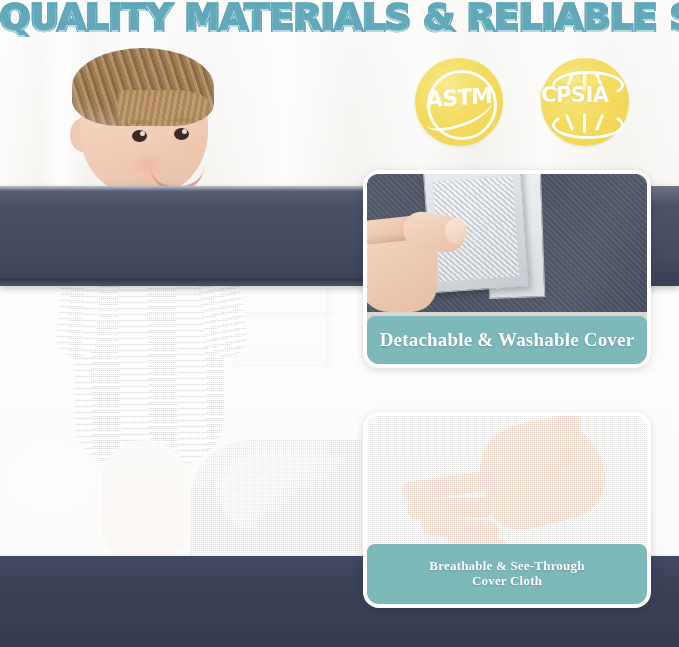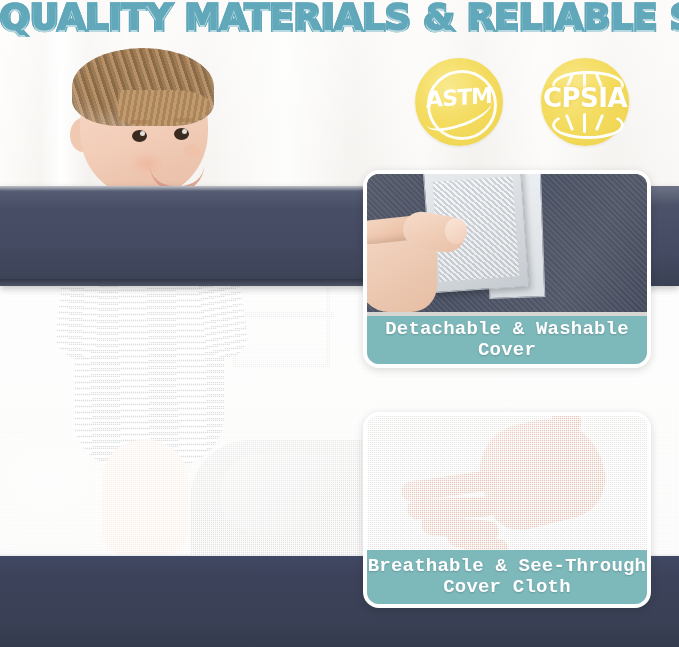--- a/index.html
+++ b/index.html
@@ -227,46 +227,47 @@
   .globe{position:absolute;left:11px;top:13px;width:66px;height:62px;}
   .globe-arc{
     position:absolute;left:0;width:66px;height:22px;
     border:3px solid #fff;border-radius:50%;
     border-bottom-color:transparent;
   }
   .globe-arc.top{top:0;}
   .globe-arc.bot{top:40px;transform:rotate(180deg);}
   .globe-rib{position:absolute;width:3px;background:#fff;border-radius:2px;}
   .cpsia-text{
-    position:absolute;left:0;top:25px;width:88px;text-align:center;
+    position:absolute;left:0;top:25px;width:88px;
     color:#fff;font-family:"DejaVu Sans",sans-serif;font-weight:700;
-    font-size:26px;letter-spacing:-.5px;
+    font-size:21px;letter-spacing:-.5px;
     text-shadow:0 0 3px #f0d55a,0 0 6px #f0d55a;
   }
 
   
   .card{
     position:absolute;z-index:10;
     border:4px solid #fff;border-radius:16px;
     overflow:hidden;
     box-shadow:0 2px 8px rgba(0,0,0,.15);
     background:#d8d6d2;
   }
   .card-media{position:absolute;left:0;top:0;right:0;overflow:hidden;}
   .card-caption{
     position:absolute;left:0;right:0;bottom:0;
     background:#7db8bb;
     color:#fff;
-    font-family:Liberation Mono, monospace;
+    font-family:Liberation Serif, serif;
     font-weight:700;
     text-align:center;
     letter-spacing:.2px;
     text-shadow:0 1px 2px rgba(0,0,0,.18);
     display:flex;align-items:center;justify-content:center;
     line-height:1.12;
+    border-radius:8px;
   }
 
   
   #card-cover{left:363px;top:170px;width:280px;height:190px;}
   #card-cover .card-media{height:138px;
     background:linear-gradient(155deg,#5a6070 0%,#4a5162 30%,#525869 70%,#454b5c 100%);}
   #card-cover .card-caption{height:48px;font-size:19px;}
 
   .fabric-dark{
     position:absolute;inset:0;
@@ -311,21 +312,21 @@
   }
   .nail{
     position:absolute;left:86px;top:30px;width:22px;height:26px;
     background:linear-gradient(150deg,#fbe7da,#f0cdb8);
     border-radius:50%;opacity:.95;
   }
 
   
   #card-mesh{left:363px;top:412px;width:280px;height:188px;}
   #card-mesh .card-media{height:134px;background:#f4f3f1;}
-  #card-mesh .card-caption{height:54px;font-size:19px;}
+  #card-mesh .card-caption{height:60px;font-size:13px;}
 
   .mesh-bg{
     position:absolute;inset:0;
     background:
       repeating-linear-gradient(0deg,rgba(255,255,255,.92) 0 1px,rgba(228,228,226,.55) 1px 2px),
       repeating-linear-gradient(90deg,rgba(255,255,255,.92) 0 1px,rgba(228,228,226,.55) 1px 2px),
       linear-gradient(180deg,#f7f6f4,#efeeec);
   }
   .hand-behind{
     position:absolute;left:28px;top:-6px;width:240px;height:150px;

